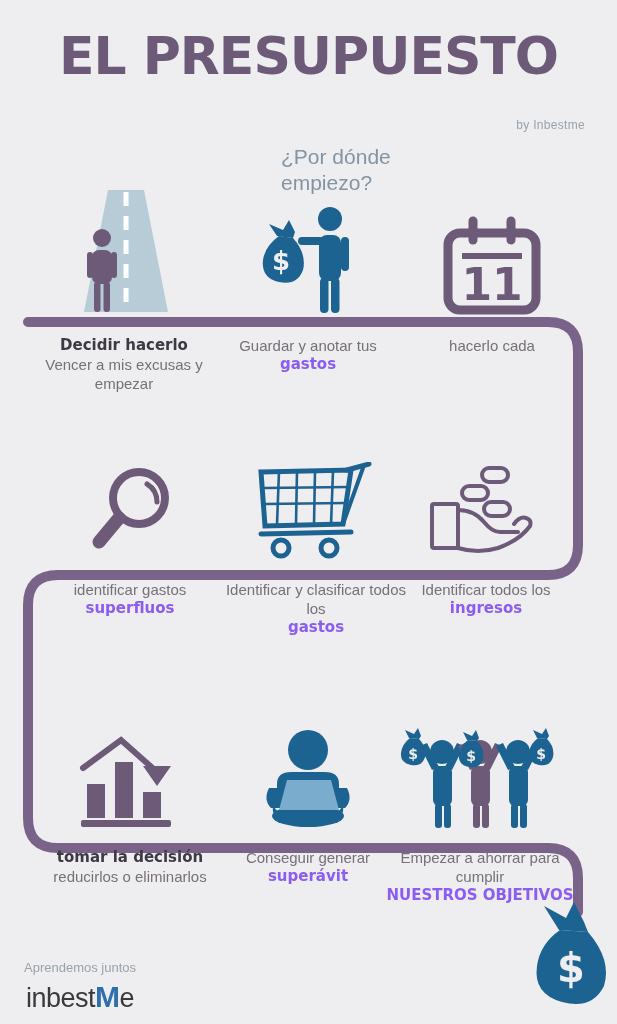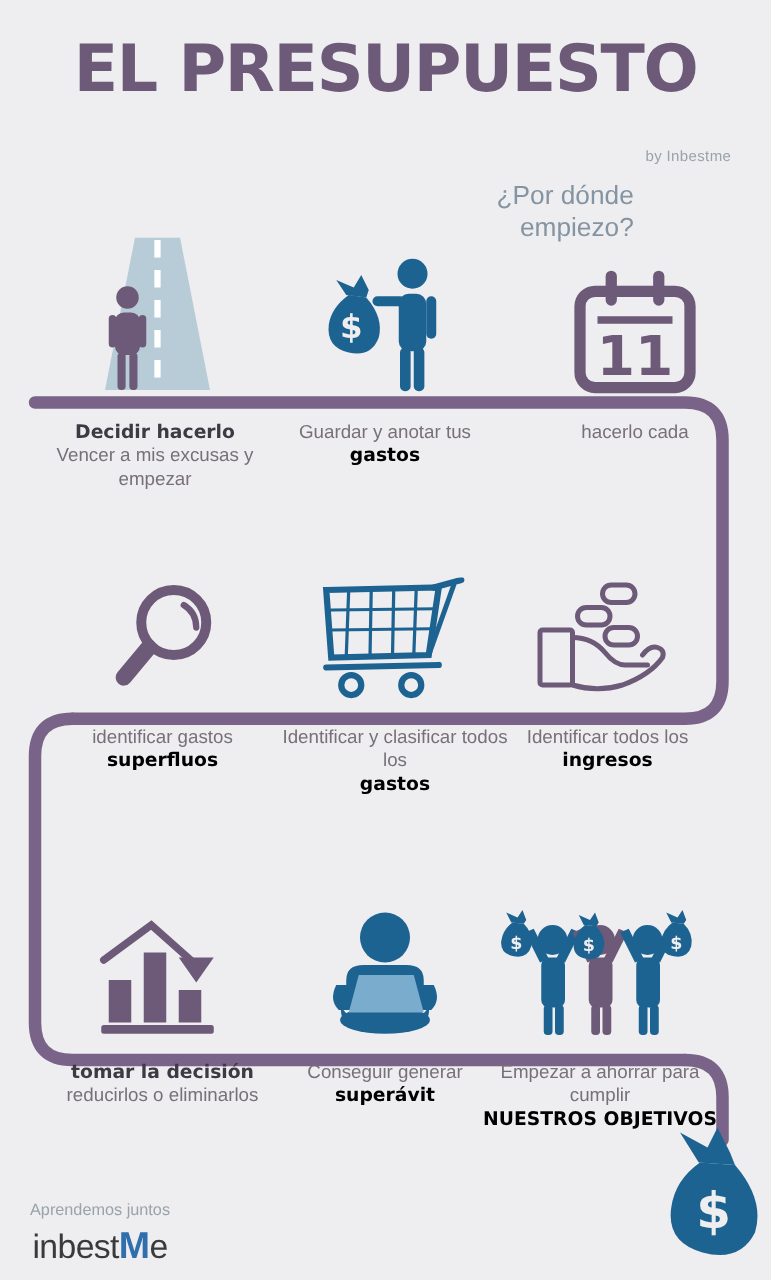--- a/index.html
+++ b/index.html
@@ -32,23 +32,23 @@
   #byline {
     position: absolute;
     right: 32px;
     top: 118px;
     font-size: 12px;
     color: #9aa3ab;
     letter-spacing: .3px;
   }
   #subtitle {
     position: absolute;
-    right: 110px;
+    right: 126px;
     top: 144px;
-    text-align: right;
+    text-align: left;
     font-size: 21px;
     line-height: 26px;
     color: #8494a3;
     width: 210px;
   }
 
   
   #snake {
     position: absolute;
     left: 0; top: 0;
@@ -76,21 +76,21 @@
     color: #777079;
   }
   .caption .lead-bold {
     display: block;
     color: #3e3a45;
     font-weight: bold;
     font-family: "DejaVu Sans", sans-serif;
   }
   .caption .tail-bold {
     display: block;
-    color: #000000;
+    color: #8b5cf6;
     font-weight: bold;
     font-family: "DejaVu Sans", sans-serif;
   }
 
   
   #footer-tag {
     position: absolute;
     left: 24px;
     top: 960px;
     font-size: 13px;
@@ -175,21 +175,21 @@
             <text x="38" y="64" font-family="DejaVu Sans, sans-serif" font-size="26" font-weight="bold" fill="#eeedef" text-anchor="middle">$</text>
           </g>
         </svg>
       </div>
       <div class="caption">
         <span>Guardar y anotar tus</span>
         <span class="tail-bold">gastos</span>
       </div>
     </div>
 
-    <div class="cell" style="left:408px;">
+    <div class="cell" style="left:392px;">
       <div class="icon-box">
         <svg width="104" height="100" viewBox="0 0 104 100">
           <g fill="none" stroke="#6d5a78" stroke-width="9">
             <rect x="8" y="17" width="88" height="77" rx="12"></rect>
             <line x1="22" y1="40" x2="82" y2="40" stroke-width="6"></line>
             <line x1="33" y1="5" x2="33" y2="24" stroke-linecap="round"></line>
             <line x1="71" y1="5" x2="71" y2="24" stroke-linecap="round"></line>
           </g>
           <text x="52" y="84" font-family="DejaVu Sans, sans-serif" font-size="44" font-weight="bold" fill="#6d5a78" text-anchor="middle">11</text>
         </svg>

